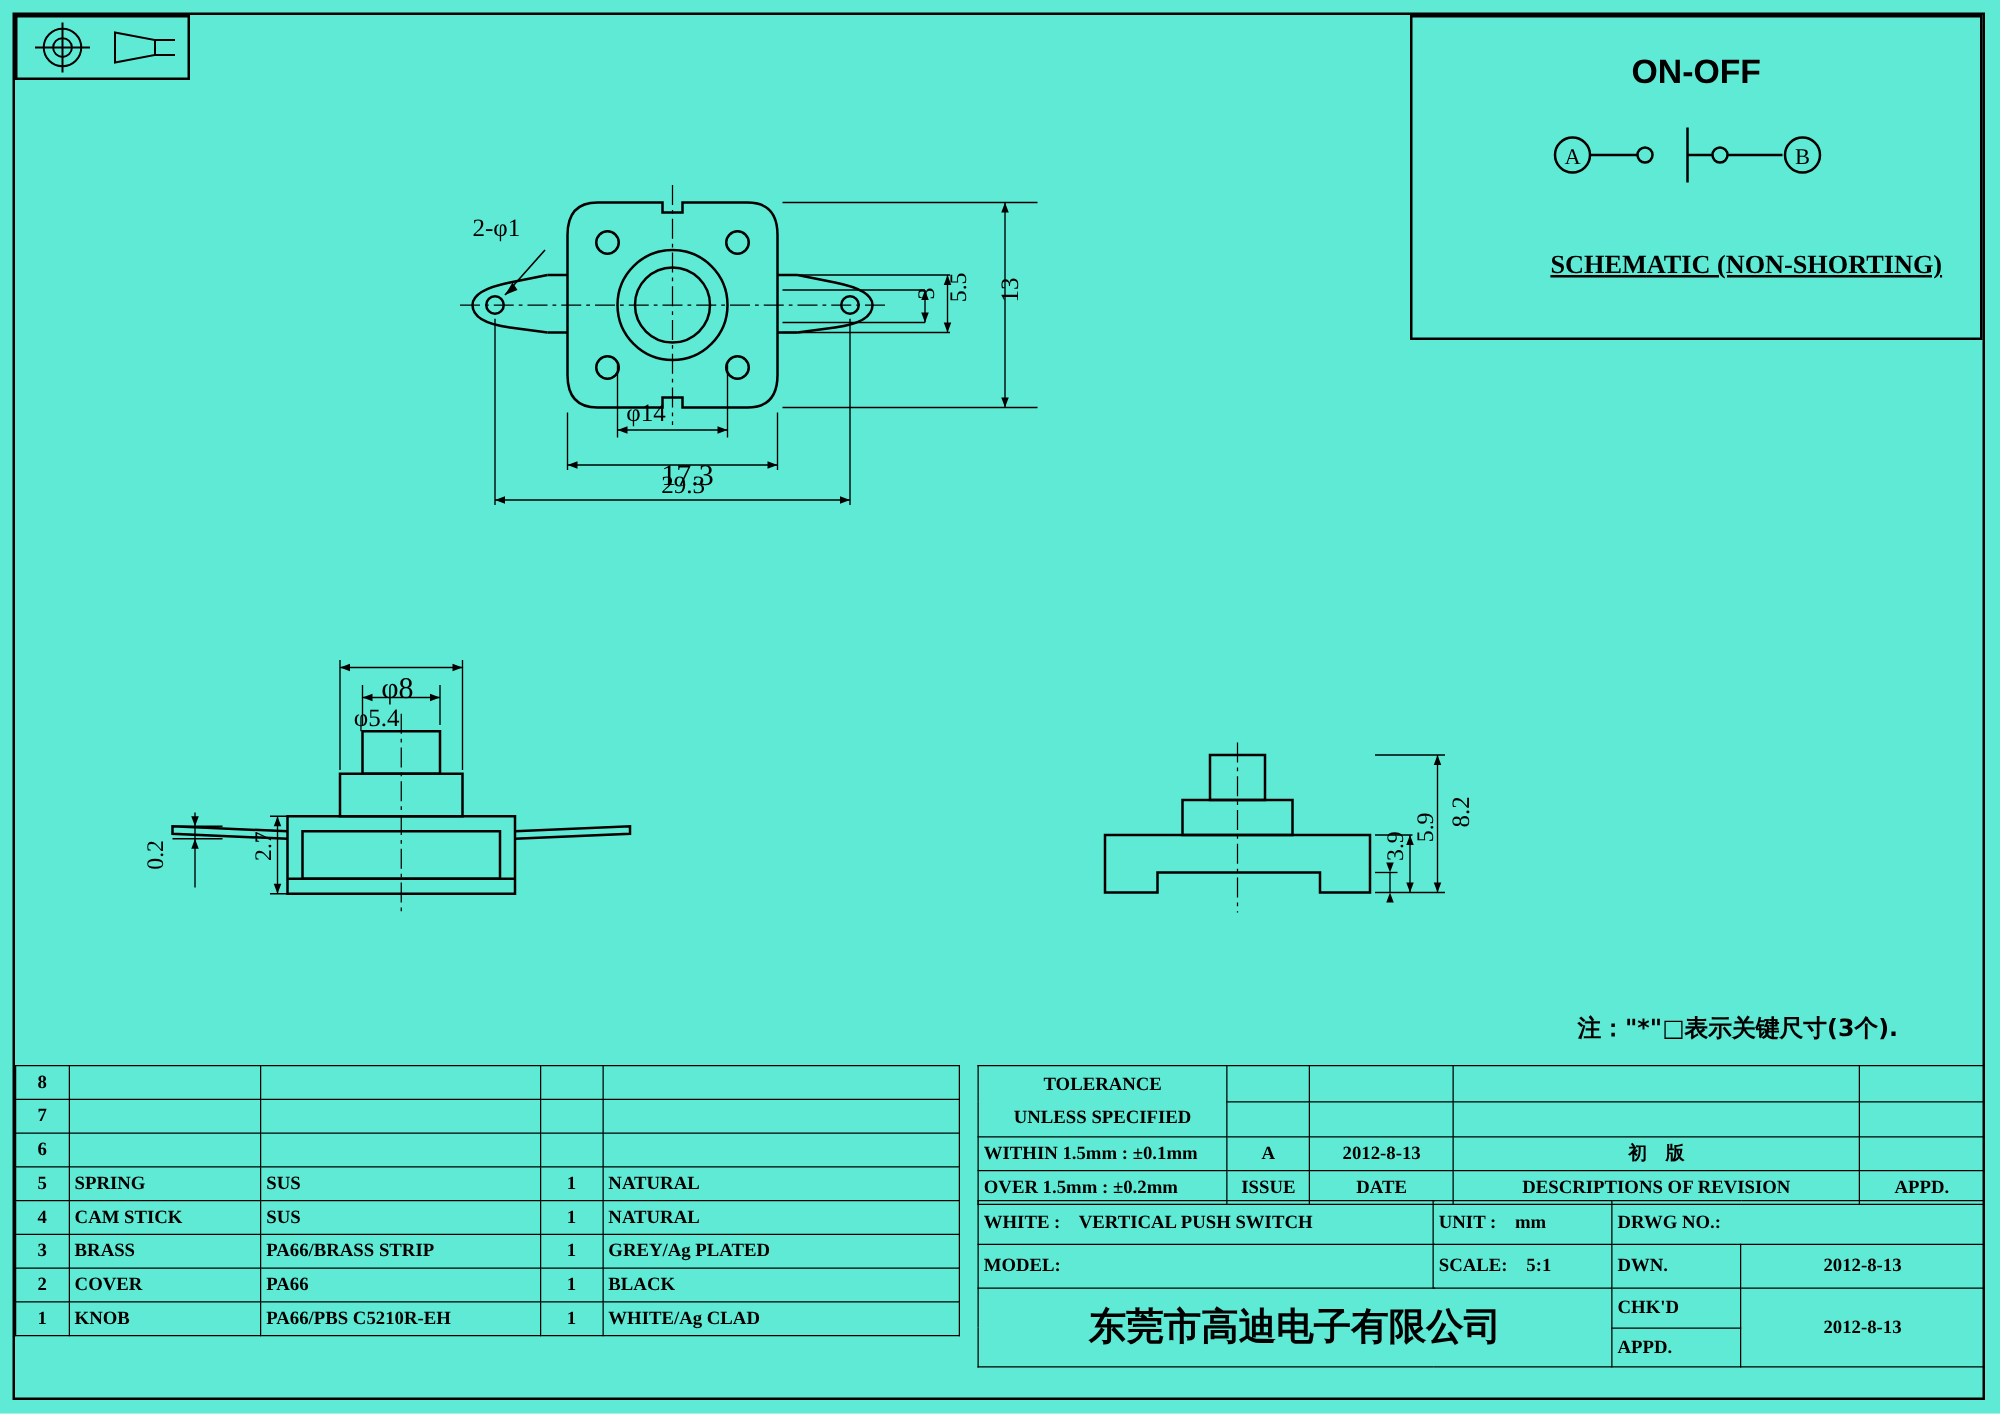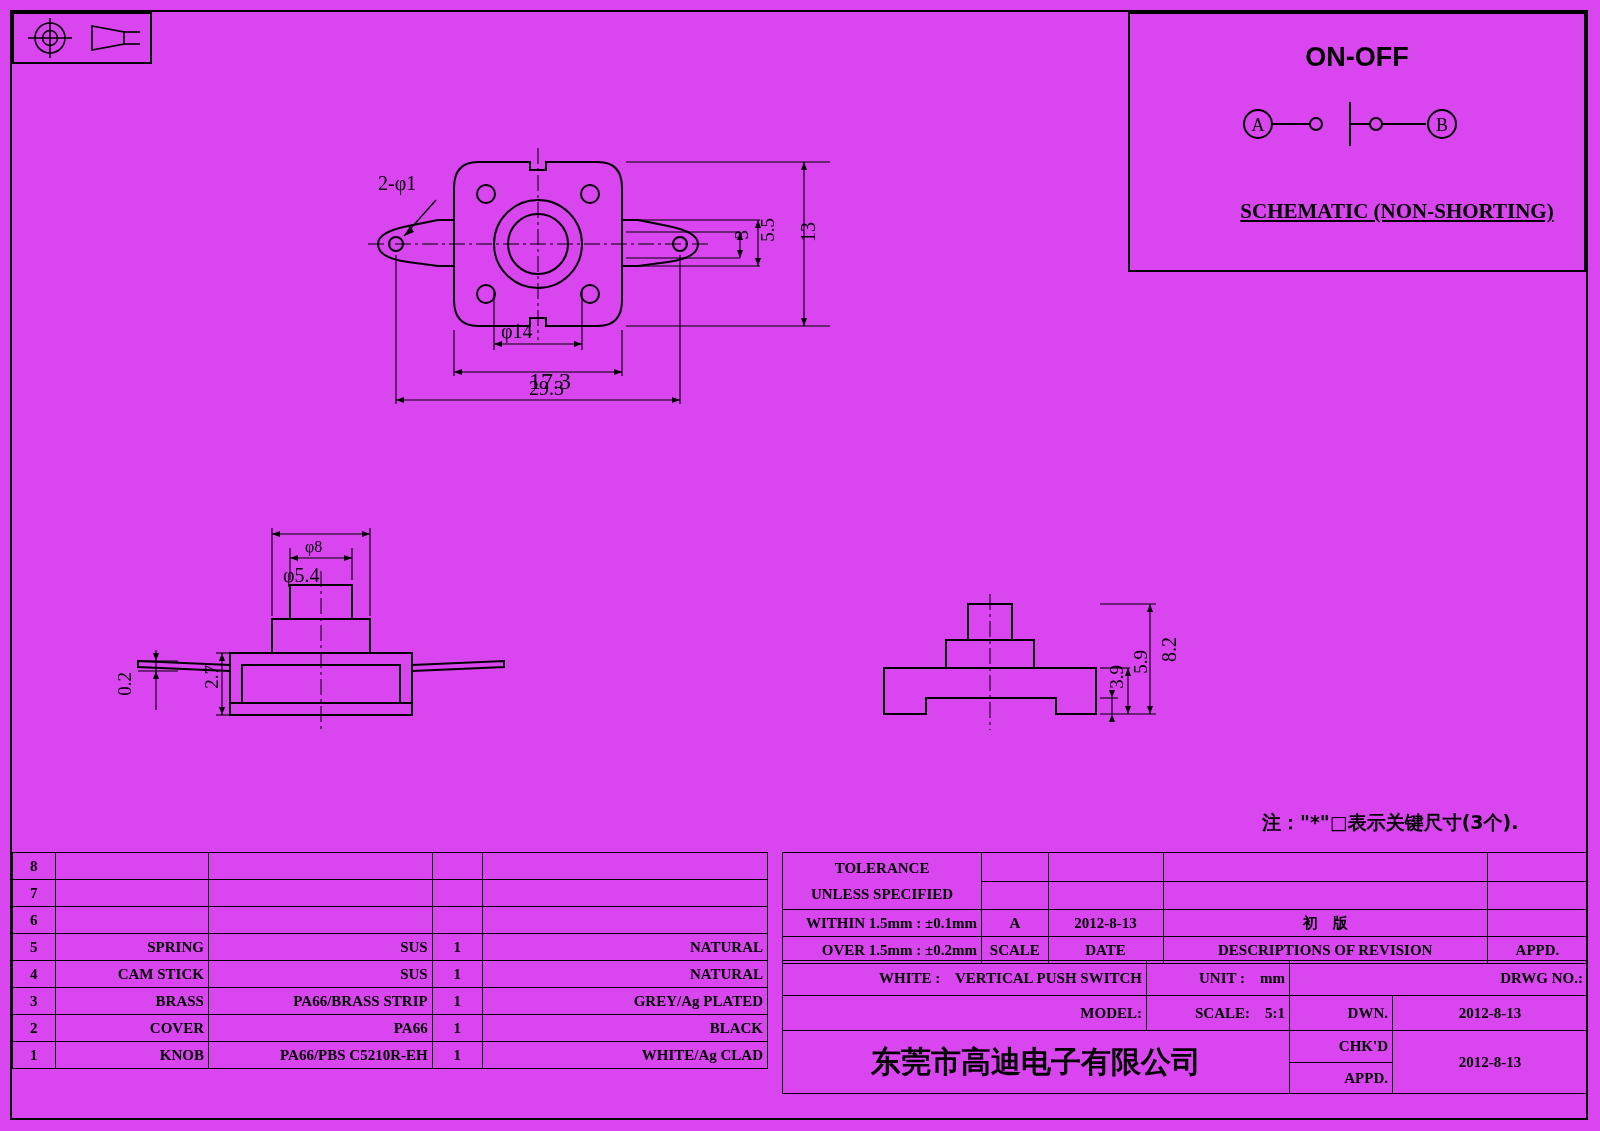--- a/index.html
+++ b/index.html
@@ -1,30 +1,30 @@
 <!DOCTYPE html>
 <html><head>
 <meta charset="utf-8">
 <style>
   html,body{margin:0;padding:0;background:#fff;}
   body{font-family:"Liberation Serif",serif;color:#000;}
-  #sheet{position:relative;width:1600px;height:1131px;background:#d946ef;overflow:hidden;}
+  #sheet{position:relative;width:1600px;height:1131px;background:#5eead4;overflow:hidden;}
   .frame{position:absolute;left:10px;top:10px;width:1578px;height:1110px;border:2px solid #000;box-sizing:border-box;}
   .abs{position:absolute;}
   .txt{position:absolute;white-space:nowrap;font-family:"Liberation Serif",serif;}
   .vert{writing-mode:vertical-rl;transform:rotate(180deg);}
   
   .projbox{position:absolute;left:12px;top:12px;width:140px;height:52px;border:2px solid #000;box-sizing:border-box;}
   
   .schembox{position:absolute;left:1128px;top:12px;width:458px;height:260px;border:2px solid #000;box-sizing:border-box;}
   
   table.tb{position:absolute;border-collapse:collapse;}
   table.tb td{border:1.5px solid #000;font-family:"Liberation Serif",serif;font-size:15px;padding:0 4px;height:26px;line-height:26px;}
   .c{text-align:center;}
-  .l{text-align:right;margin-left:40px;}
+  .l{text-align:left;margin-left:40px;}
   .b{font-weight:bold;}
   .u{text-decoration:underline;margin-left:40px;}
   svg{display:block;}
 </style>
 </head>
 <body>
 
 <div id="sheet">
   <div class="frame"></div>
 
@@ -192,21 +192,21 @@
       <polygon points="250,24 242,21 242,27"></polygon>
       <polygon points="170,48 178,45 178,51"></polygon>
       <polygon points="232,48 224,45 224,51"></polygon>
       <polygon points="36,151 33,143 39,143"></polygon>
       <polygon points="36,161 33,169 39,169"></polygon>
       <polygon points="102,143 99,151 105,151"></polygon>
       <polygon points="102,205 99,197 105,197"></polygon>
     </g>
   </svg>
 
-  <div class="txt" style="left:305px;top:538px;font-size:16px;">φ8</div>
+  <div class="txt" style="left:305px;top:538px;font-size:24px;">φ8</div>
   <div class="txt" style="left:283px;top:564px;font-size:20px;">φ5.4</div>
   <div class="txt vert" style="left:114px;top:672px;font-size:19px;">0.2</div>
   <div class="txt vert" style="left:201px;top:665px;font-size:19px;">2.7</div>
 
   <svg class="abs" style="left:860px;top:590px;" width="280" height="160" viewBox="0 0 280 160">
     <g fill="none" stroke="#000" stroke-width="2">
       <rect x="108" y="14" width="44" height="36"></rect>
       <rect x="86" y="50" width="88" height="28"></rect>
       <path d="M24 78 L236 78 L236 124 L196 124 L196 108 L66 108 L66 124 L24 124 Z"></path>
     </g>
@@ -322,21 +322,21 @@
       </tr>
       <tr>
         <td class="l b">WITHIN 1.5mm : ±0.1mm</td>
         <td class="c b">A</td>
         <td class="c b">2012-8-13</td>
         <td class="c b">初　版</td>
         <td class="c b"></td>
       </tr>
       <tr>
         <td class="l b">OVER 1.5mm : ±0.2mm</td>
-        <td class="c b">SCALE</td>
+        <td class="c b">ISSUE</td>
         <td class="c b">DATE</td>
         <td class="c b">DESCRIPTIONS OF REVISION</td>
         <td class="c b">APPD.</td>
       </tr>
     </tbody>
   </table>
 
   <table class="tb" style="left:782px;top:960px;width:806px;">
     <tbody>
       <tr>

